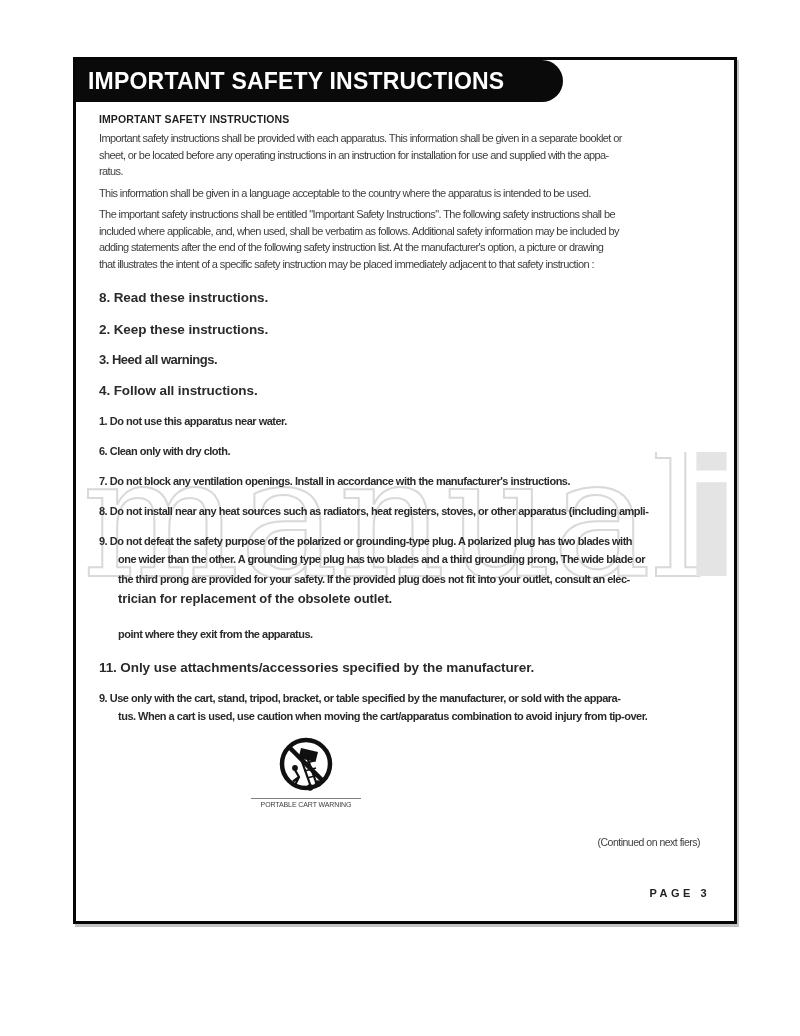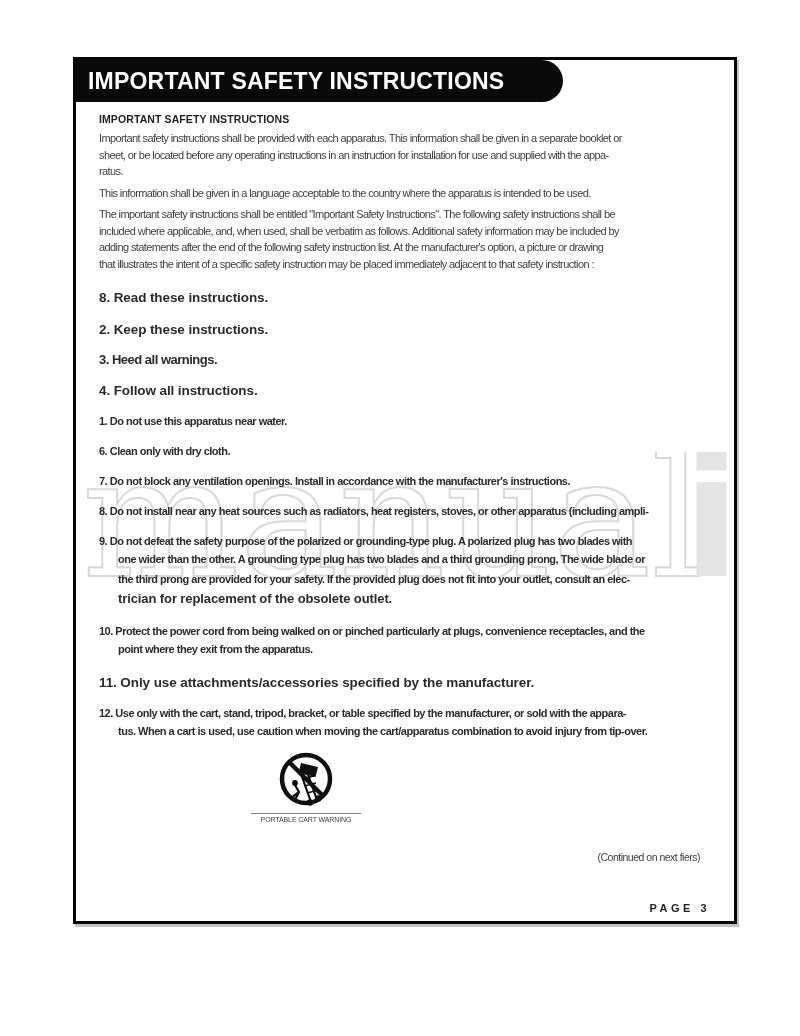--- a/index.html
+++ b/index.html
@@ -114,28 +114,27 @@
         <div class="item md">
           <div class="line">8. Do not install near any heat sources such as radiators, heat registers, stoves, or other apparatus (including ampli-</div>
         </div>
         <div class="item md">
           <div class="line">9. Do not defeat the safety purpose of the polarized or grounding-type plug. A polarized plug has two blades with</div>
           <div class="line cont">one wider than the other. A grounding type plug has two blades and a third grounding prong, The wide blade or</div>
           <div class="line cont">the third prong are provided for your safety. If the provided plug does not fit into your outlet, consult an elec-</div>
           <div class="line cont big">trician for replacement of the obsolete outlet.</div>
         </div>
         <div class="item md">
-          <div class="line">10. Protect the power cord from being walked on or pinched particularly at plugs, convenience receptacles, and the</div>
           <div class="line cont">point where they exit from the apparatus.</div>
         </div>
         <div class="item lg">
           <div class="line">11. Only use attachments/accessories specified by the manufacturer.</div>
         </div>
         <div class="item md">
-          <div class="line">12. Use only with the cart, stand, tripod, bracket, or table specified by the manufacturer, or sold with the appara-</div>
+          <div class="line">9. Use only with the cart, stand, tripod, bracket, or table specified by the manufacturer, or sold with the appara-</div>
           <div class="line cont">tus. When a cart is used, use caution when moving the cart/apparatus combination to avoid injury from tip-over.</div>
         </div>
       </div>
 
     <figure class="cart-figure">
       <svg width="66" height="58" viewBox="0 0 66 58" aria-hidden="true">
         <path d="M28 11 L45 15 L42.5 25 L25.5 21 Z" fill="#101010"></path>
         <path d="M27 19 L38 50 M33 17 L44 48" stroke="#101010" stroke-width="2.2" fill="none"></path>
         <path d="M29 27 L41 24 M31.5 34 L43 31 M34 41 L45.5 38" stroke="#101010" stroke-width="1.5" fill="none"></path>
         <circle cx="37" cy="50.5" r="3.2" fill="#101010"></circle>

